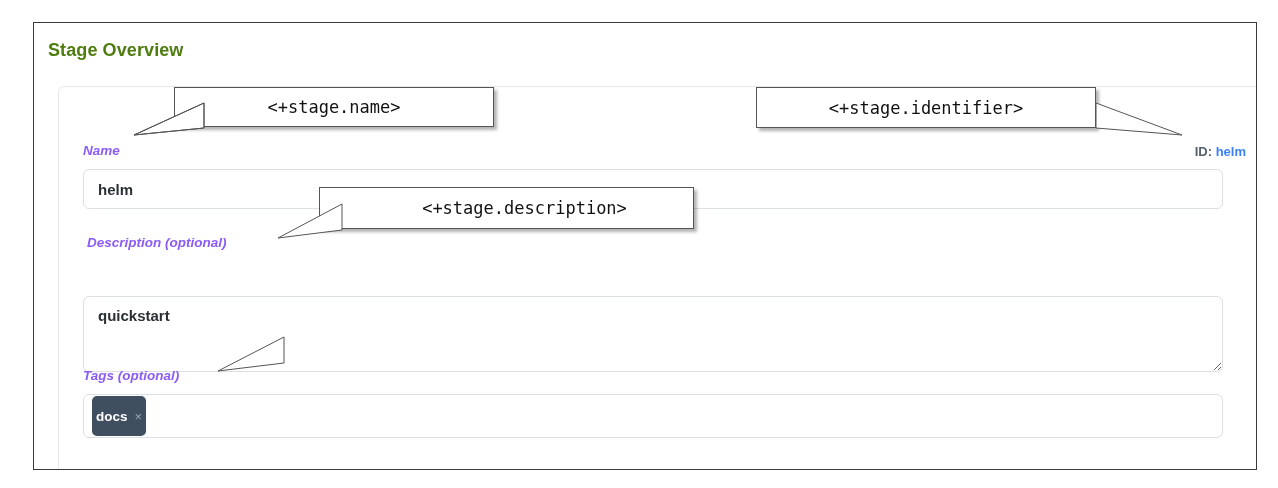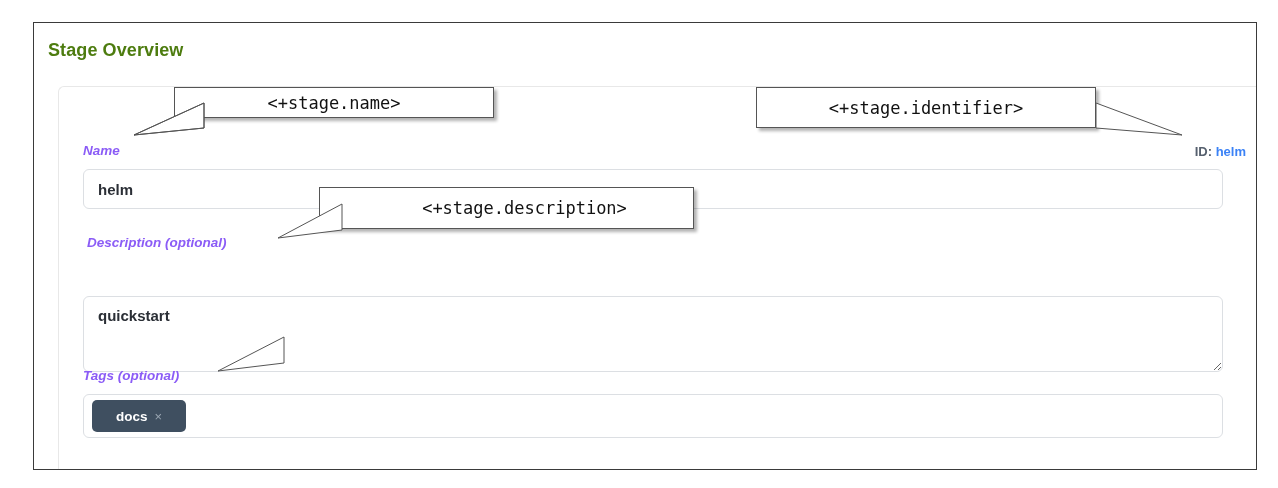--- a/index.html
+++ b/index.html
@@ -133,22 +133,22 @@
     padding: 0 8px;
   }
 
   .tag-chip {
     display: inline-flex;
     align-items: center;
     gap: 7px;
     background: #3f4f60;
     color: #ffffff;
     border-radius: 5px;
-    height: 32px;
-    padding: 0 24px;
+    height: 40px;
+    padding: 0 4px;
     font-size: 13.5px;
     font-weight: bold;
   }
   .tag-chip .tag-x {
     color: #9aa6b2;
     font-size: 13px;
     font-weight: normal;
     line-height: 1;
     cursor: pointer;
   }
@@ -210,21 +210,21 @@
         <span class="tag-x">×</span>
       </span>
     </div>
 
   </div>
 
   <svg class="callout-tail" style="left:98px; top:78px; width:110px; height:36px;">
     <polygon points="2,34 72,2 72,27" fill="#ffffff" stroke="#555555" stroke-width="1"></polygon>
     <polygon points="2,34 72,2 72,27" fill="none" stroke="#555555" stroke-width="1"></polygon>
   </svg>
-  <div class="callout" style="left:140px; top:64px; width:320px; height:31px;">
+  <div class="callout" style="left:140px; top:64px; width:320px; height:40px;">
     <span>&lt;+stage.name&gt;</span>
   </div>
 
   <svg class="callout-tail" style="left:1040px; top:78px; width:110px; height:40px;">
     <polygon points="108,34 22,2 22,27" fill="#ffffff" stroke="#555555" stroke-width="1"></polygon>
   </svg>
   <div class="callout" style="left:722px; top:64px; width:340px; height:41px;">
     <span>&lt;+stage.identifier&gt;</span>
   </div>
 

